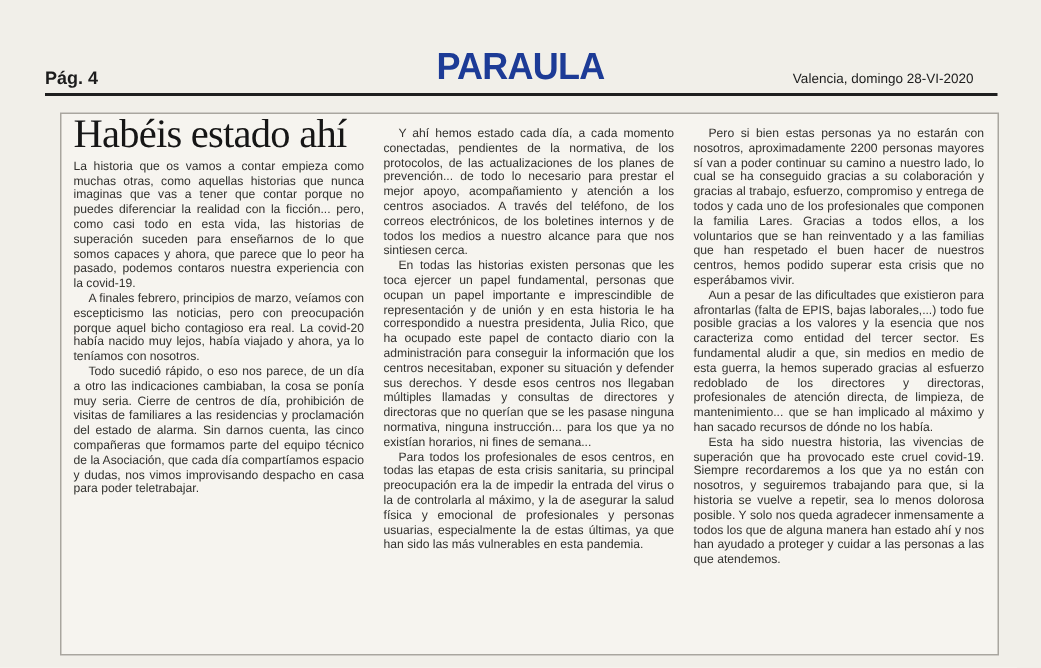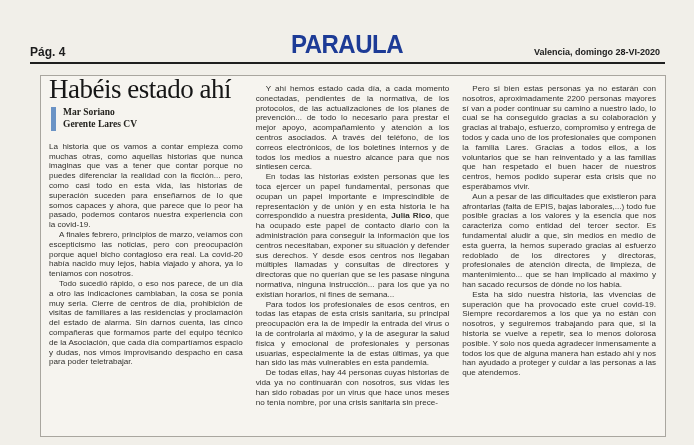--- a/index.html
+++ b/index.html
@@ -17,22 +17,22 @@
     font-size:12px; font-weight:bold; color:#1c1c1c;text-align:center;
   }
   .masthead {
     position:absolute; left:0; right:0; top:31px;
     text-align:center;
     font-size:24px; font-weight:bold;
     letter-spacing:-0.5px;
     transform:scaleY(1.05);
   }
   .dateline {
-    position:absolute; right:34px; top:47px;
-    font-size:9px; font-weight:bold; color:#1c1c1c;
+    position:absolute; right:45px; top:47px;
+    font-size:9px; font-weight:normal; color:#1c1c1c;
   }
   .rule {
     position:absolute; left:30px; right:29px; top:62px;
     height:2px; background:#1f1f1f;
   }
   
   .article-box {
     position:absolute; left:40px; top:75px;
     width:626px; height:362px;
     box-sizing:border-box;
@@ -45,21 +45,21 @@
   }
   .col {
     flex:1 1 0;
     font-size:8.1px;
     line-height:9.8px;
     text-align:justify;
     color:#31302d;
   }
   .col p { margin:0; text-indent:10px; }
   .col p.no-indent { text-indent:0; }
-  .col b { font-weight:bold; }
+  .col b { font-weight:normal; }
   
   .title {
     font-family:"Liberation Serif", serif;
     font-size:27px; font-weight:400;
     letter-spacing:-0.5px;
     white-space:nowrap;
     color:#161616;
     margin:1px 0 11px 0;
   }
   .byline {
@@ -87,37 +87,29 @@
 
   <span class="pagenum">Pág. 4</span>
   <span class="masthead" id="masthead" style="color: rgb(29, 59, 150);">PARAULA</span>
   <span class="dateline">Valencia, domingo 28-VI-2020</span>
   <div class="rule"></div>
 
   <div class="article-box">
 
     <div class="col">
       <h1 class="title">Habéis estado ahí</h1>
-      <div class="byline">
-        <span class="byline-bar" id="byline-bar" style="background: rgb(107, 147, 197);"></span>
-        <span class="byline-text">
-          <span>Mar Soriano</span>
-          <span>Gerente Lares CV</span>
-        </span>
-      </div>
       <p class="no-indent">La historia que os vamos a contar empieza como muchas otras, como aquellas historias que nunca imaginas que vas a tener que contar porque no puedes diferenciar la realidad con la ficción... pero, como casi todo en esta vida, las historias de superación suceden para enseñarnos de lo que somos capaces y ahora, que parece que lo peor ha pasado, podemos contaros nuestra experiencia con la covid-19.</p>
       <p>A finales febrero, principios de marzo, veíamos con escepticismo las noticias, pero con preocupación porque aquel bicho contagioso era real. La covid-20 había nacido muy lejos, había viajado y ahora, ya lo teníamos con nosotros.</p>
       <p>Todo sucedió rápido, o eso nos parece, de un día a otro las indicaciones cambiaban, la cosa se ponía muy seria. Cierre de centros de día, prohibición de visitas de familiares a las residencias y proclamación del estado de alarma. Sin darnos cuenta, las cinco compañeras que formamos parte del equipo técnico de la Asociación, que cada día compartíamos espacio y dudas, nos vimos improvisando despacho en casa para poder teletrabajar.</p>
     </div>
 
     <div class="col">
       <p>Y ahí hemos estado cada día, a cada momento conectadas, pendientes de la normativa, de los protocolos, de las actualizaciones de los planes de prevención... de todo lo necesario para prestar el mejor apoyo, acompañamiento y atención a los centros asociados. A través del teléfono, de los correos electrónicos, de los boletines internos y de todos los medios a nuestro alcance para que nos sintiesen cerca.</p>
       <p><span>En todas las historias existen personas que les toca ejercer un papel fundamental, personas que ocupan un papel importante e imprescindible de representación y de unión y en esta historia le ha correspondido a nuestra presidenta, </span><b>Julia Rico</b><span>, que ha ocupado este papel de contacto diario con la administración para conseguir la información que los centros necesitaban, exponer su situación y defender sus derechos. Y desde esos centros nos llegaban múltiples llamadas y consultas de directores y directoras que no querían que se les pasase ninguna normativa, ninguna instrucción... para los que ya no existían horarios, ni fines de semana...</span></p>
       <p>Para todos los profesionales de esos centros, en todas las etapas de esta crisis sanitaria, su principal preocupación era la de impedir la entrada del virus o la de controlarla al máximo, y la de asegurar la salud física y emocional de profesionales y personas usuarias, especialmente la de estas últimas, ya que han sido las más vulnerables en esta pandemia.</p>
-      <p>De todas ellas, hay 44 personas cuyas historias de vida ya no continuarán con nosotros, sus vidas les han sido robadas por un virus que hace unos meses no tenía nombre, por una crisis sanitaria sin prece-</p>
     </div>
 
     <div class="col">
       <p>Pero si bien estas personas ya no estarán con nosotros, aproximadamente 2200 personas mayores sí van a poder continuar su camino a nuestro lado, lo cual se ha conseguido gracias a su colaboración y gracias al trabajo, esfuerzo, compromiso y entrega de todos y cada uno de los profesionales que componen la familia Lares. Gracias a todos ellos, a los voluntarios que se han reinventado y a las familias que han respetado el buen hacer de nuestros centros, hemos podido superar esta crisis que no esperábamos vivir.</p>
       <p>Aun a pesar de las dificultades que existieron para afrontarlas (falta de EPIS, bajas laborales,...) todo fue posible gracias a los valores y la esencia que nos caracteriza como entidad del tercer sector. Es fundamental aludir a que, sin medios en medio de esta guerra, la hemos superado gracias al esfuerzo redoblado de los directores y directoras, profesionales de atención directa, de limpieza, de mantenimiento... que se han implicado al máximo y han sacado recursos de dónde no los había.</p>
       <p>Esta ha sido nuestra historia, las vivencias de superación que ha provocado este cruel covid-19. Siempre recordaremos a los que ya no están con nosotros, y seguiremos trabajando para que, si la historia se vuelve a repetir, sea lo menos dolorosa posible. Y solo nos queda agradecer inmensamente a todos los que de alguna manera han estado ahí y nos han ayudado a proteger y cuidar a las personas a las que atendemos.</p>
     </div>
 
   </div>
 </div>

